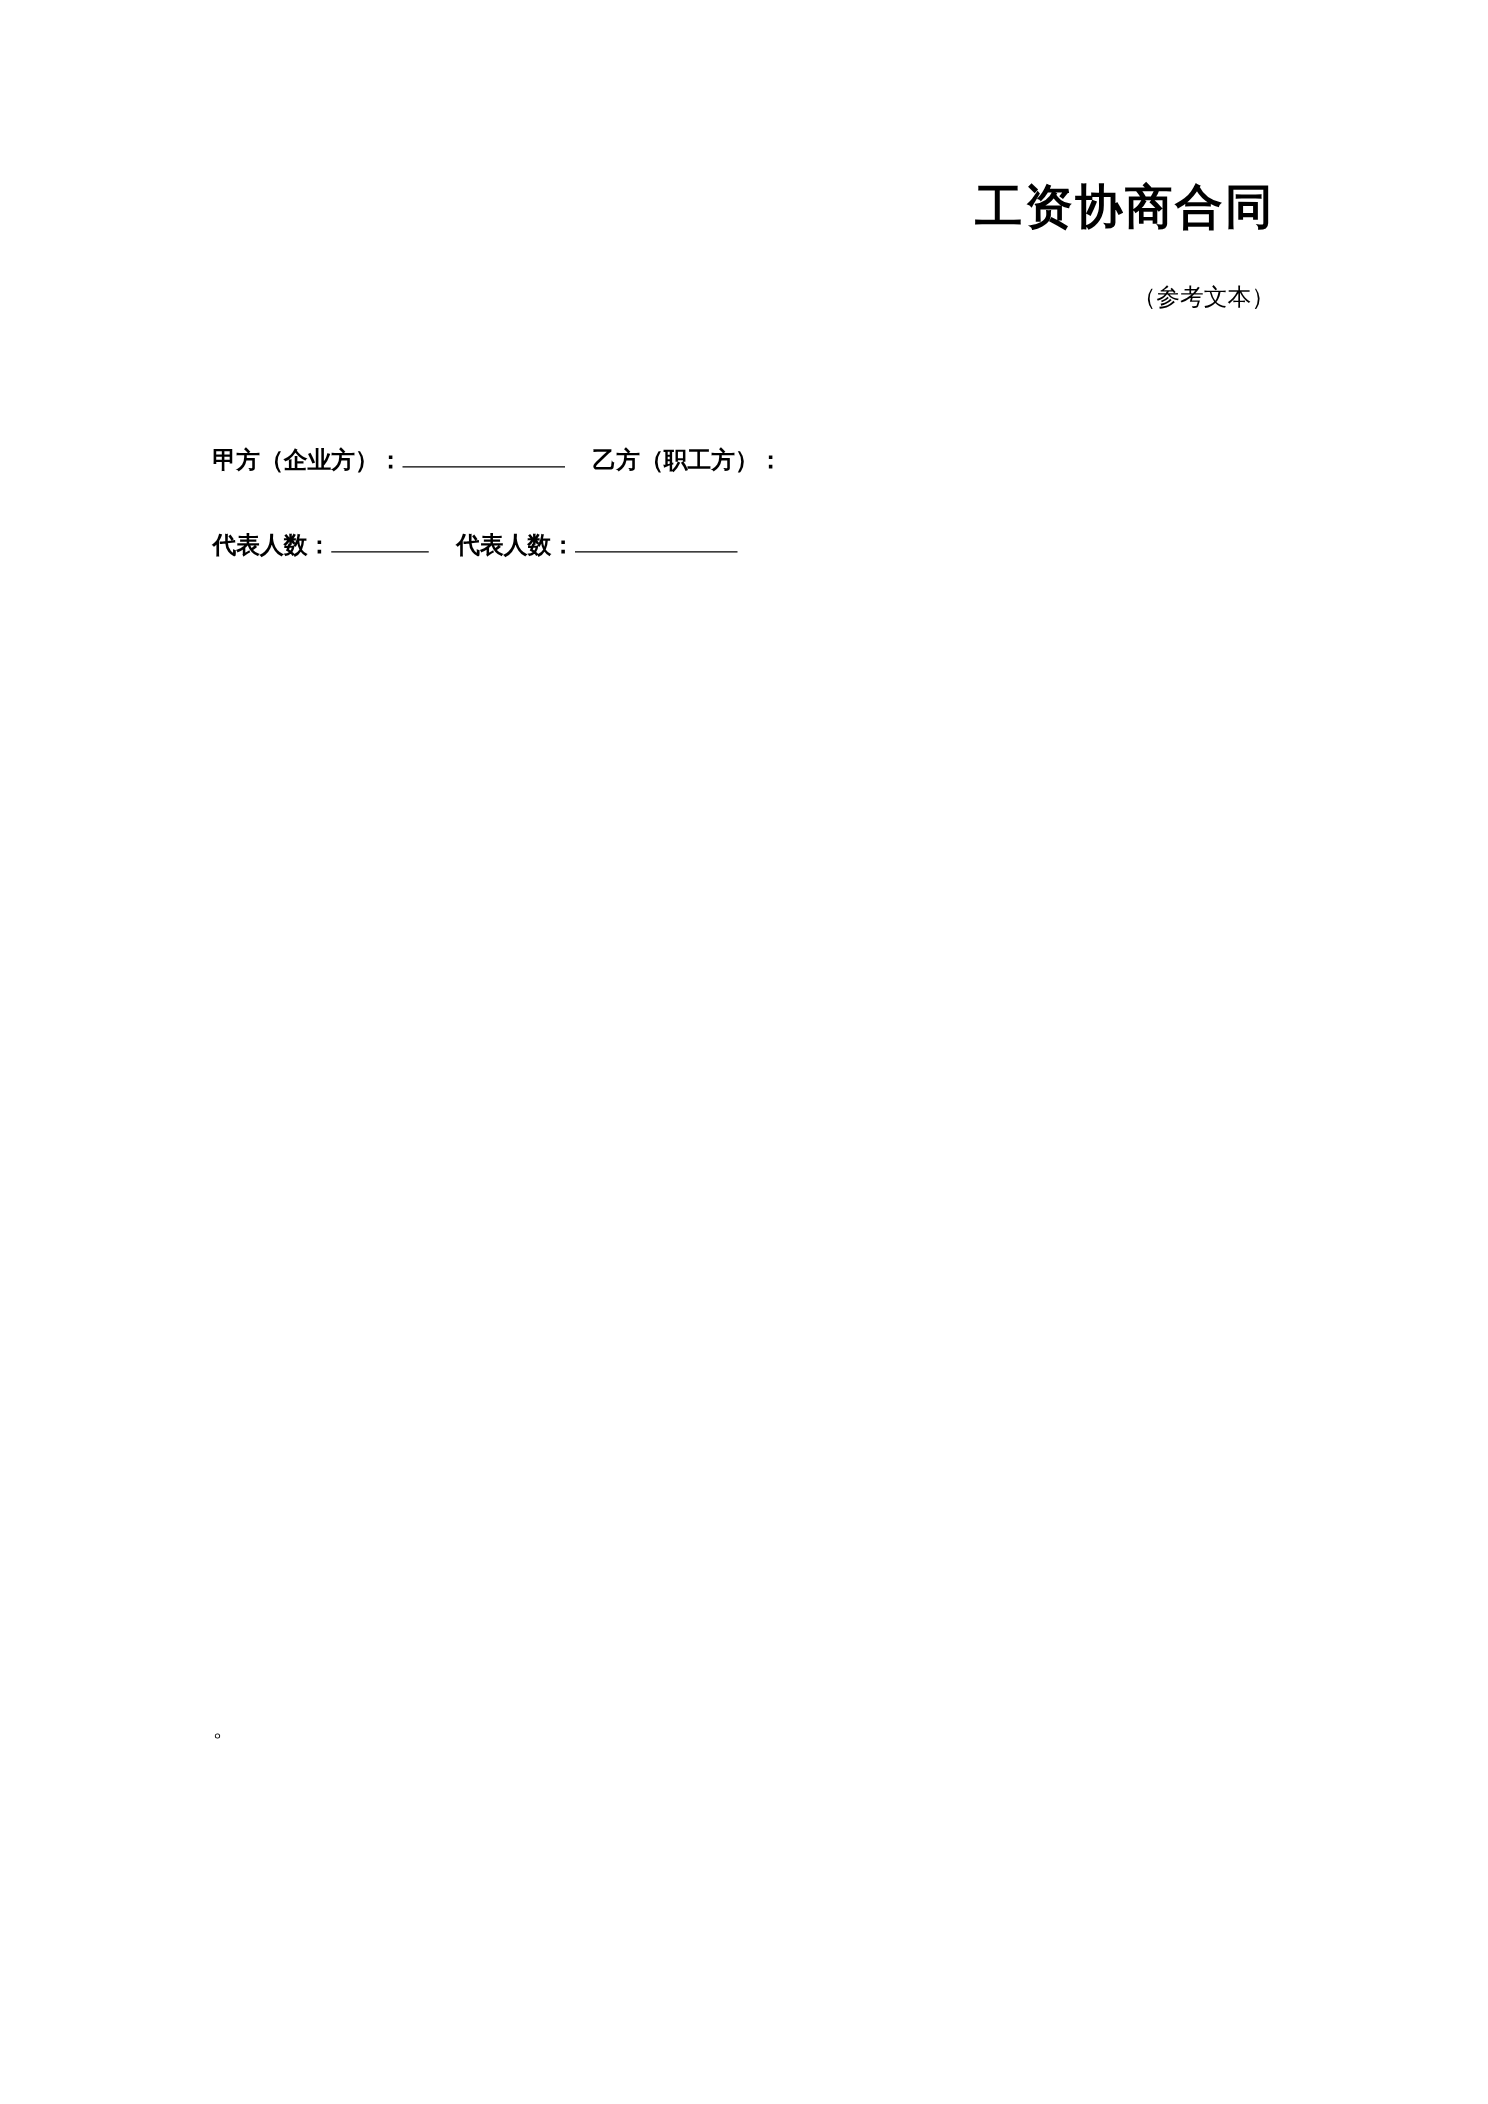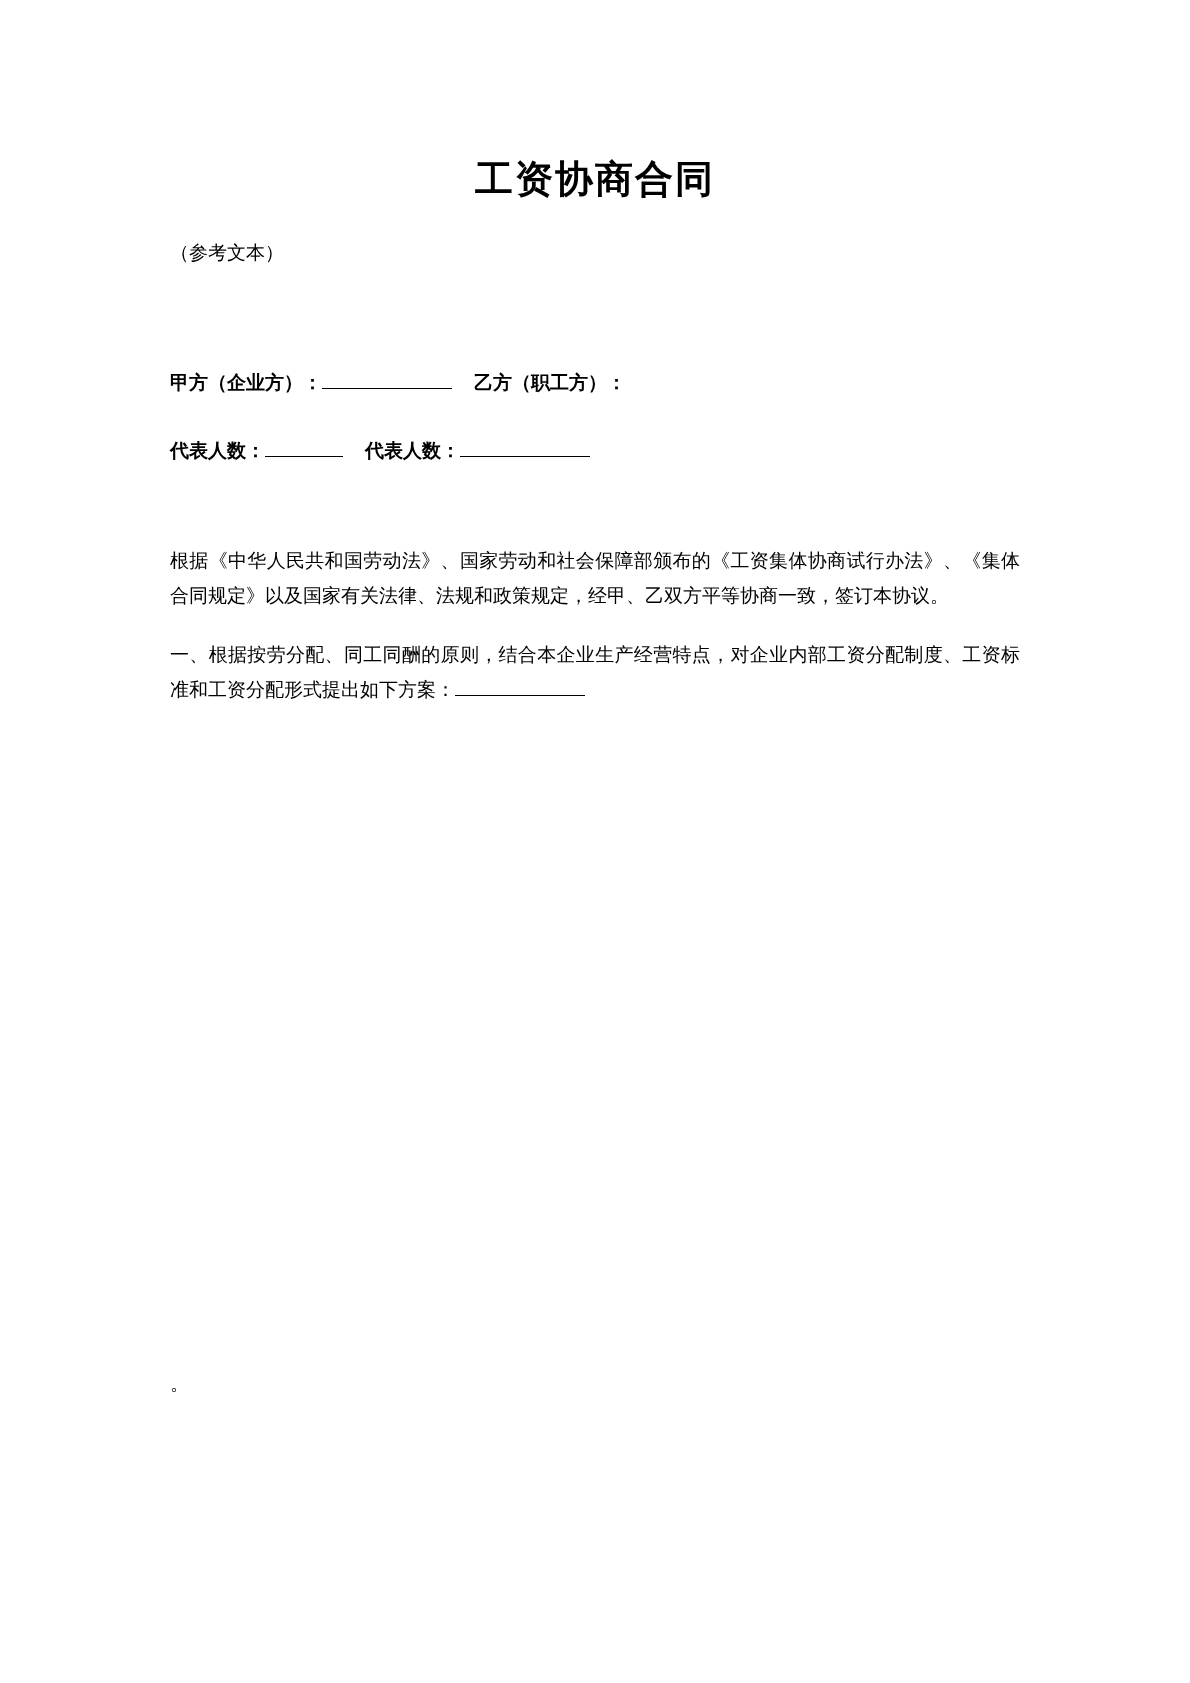--- a/index.html
+++ b/index.html
@@ -18,36 +18,37 @@
     margin: 0 auto;
     background: #ffffff;
     box-sizing: border-box;
     padding: 0 170px;
     overflow: hidden;
   }
   .doc-title {
     font-family: "DejaVu Serif", "Liberation Serif", serif;
     font-weight: bold;
     font-size: 38px;
-    text-align: center;
+    text-align: right;
     letter-spacing: 2px;
-    margin: 14px;
+    margin: 0;
     padding-top: 142px;
     line-height: 1.2;
   }
   .subtitle {
     font-size: 19px;
     letter-spacing: 9px;
     margin-top: 52px;
     line-height: 1.6;
   }
   .paren-line {
     font-size: 19px;
     margin-top: 36px;
     line-height: 1.6;
+    text-align: right;
   }
   .field-block {
     margin-top: 48px;
   }
   .field-line {
     font-size: 19px;
     line-height: 1.6;
     margin-top: 38px;
   }
   .field-line:first-child {
@@ -106,20 +107,16 @@
 
   <div class="parties-block">
     <div class="party-line">
       <span>甲方（企业方）：</span><span class="blank b-130"></span><span class="gap-md"></span><span>乙方（职工方）：</span>
     </div>
     <div class="party-line">
       <span>代表人数：</span><span class="blank b-80"></span><span class="gap-md"></span><span>代表人数：</span><span class="blank b-130"></span>
     </div>
   </div>
 
-  <div class="body-block">
-    <p class="para">根据《中华人民共和国劳动法》、国家劳动和社会保障部颁布的《工资集体协商试行办法》、《集体合同规定》以及国家有关法律、法规和政策规定，经甲、乙双方平等协商一致，签订本协议。</p>
-    <p class="para"><span>一、根据按劳分配、同工同酬的原则，结合本企业生产经营特点，对企业内部工资分配制度、工资标准和工资分配形式提出如下方案：</span><span class="blank b-130"></span></p>
-  </div>
 
   <div class="trailing-dot">。</div>
 
 </div>
 
 </body></html>

